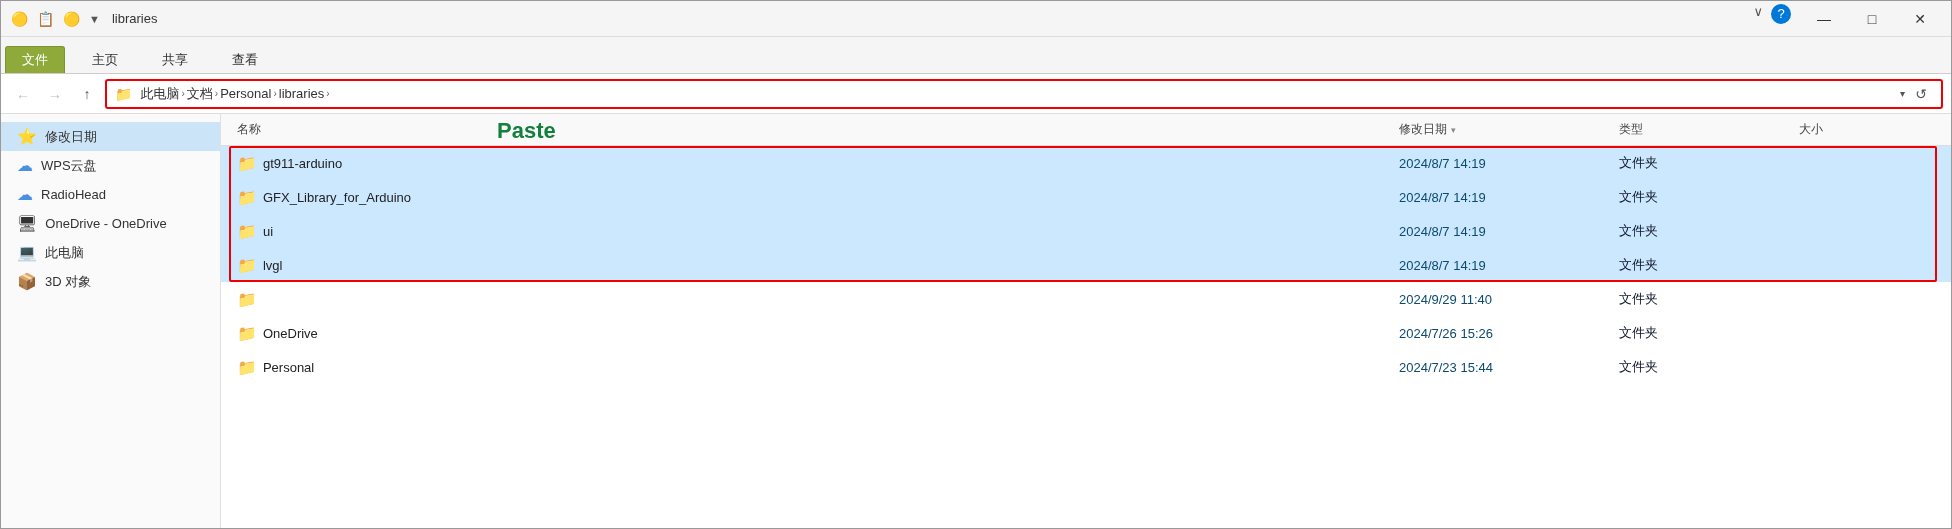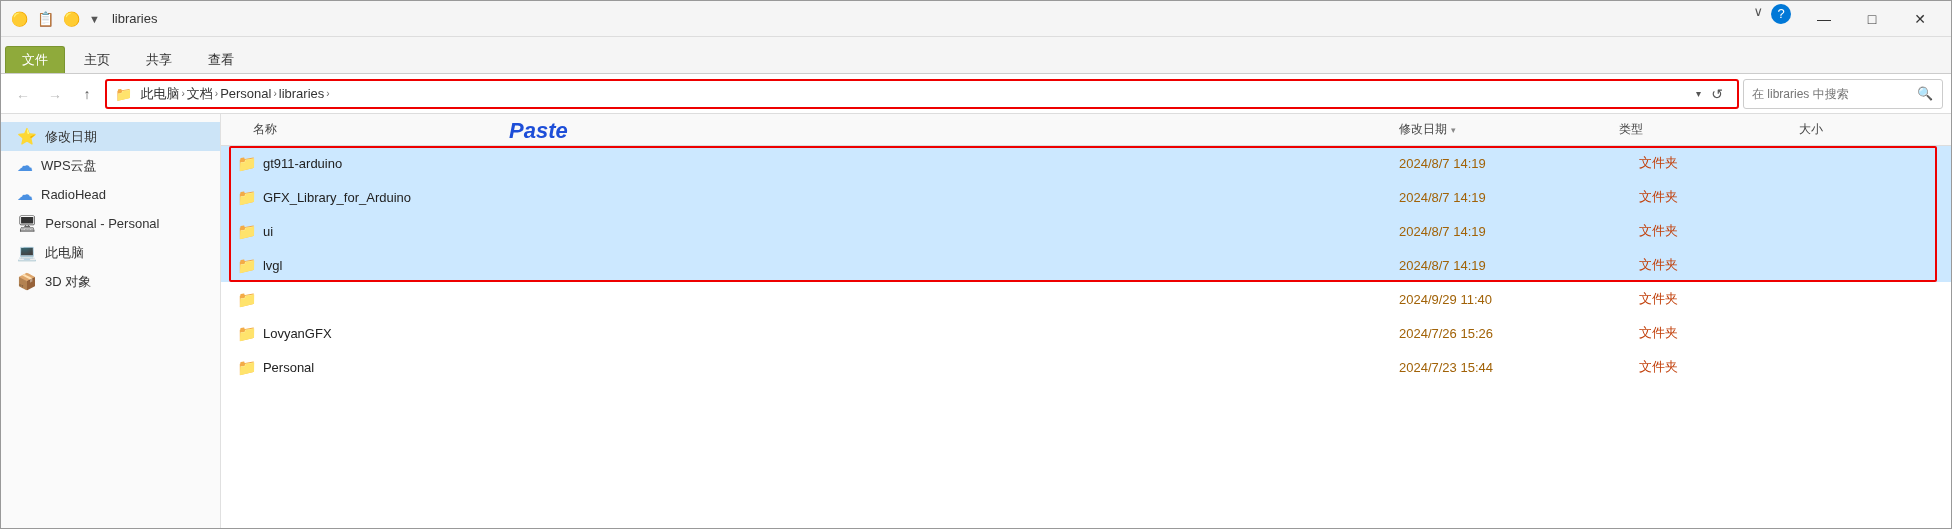--- a/index.html
+++ b/index.html
@@ -74,21 +74,21 @@
     .ribbon {
       background: #f5f5f5;
       border-bottom: 1px solid #ccc;
       flex-shrink: 0;
     }
     .ribbon-tabs {
       display: flex;
       align-items: flex-end;
       padding: 0 4px;
       height: 36px;
-      gap: 2px;
+      gap: 10px;
     }
     .ribbon-tab {
       padding: 4px 16px;
       font-size: 13px;
       cursor: pointer;
       border: 1px solid transparent;
       border-bottom: none;
       background: transparent;
       border-radius: 3px 3px 0 0;
       color: #333;
@@ -237,36 +237,35 @@
       display: flex;
       flex-direction: column;
       overflow: hidden;
       position: relative;
     }
 
     
     .paste-label {
       position: absolute;
       top: 4px;
-      left: 288px;
-      color: #1d4ed8;
+      left: 276px;
+      color: #15803d;
       font-size: 22px;
       font-weight: bold;
       z-index: 10;
       pointer-events: none;
-      font-style: italic;
     }
 
     
     .file-list-header {
       display: grid;
       grid-template-columns: 1fr 220px 180px 120px 40px;
       height: 32px;
       align-items: center;
-      padding: 0 0 0 24px;
+      padding: 0 0 0 8px;
       border-bottom: 1px solid #ddd;
       background: #f9f9f9;
       flex-shrink: 0;
       text-align: center;
     }
     .col-header {
       font-size: 12px;
       color: #444;
       padding: 0 8px;
       display: flex;
@@ -302,22 +301,22 @@
       text-overflow: ellipsis;
       display: flex;
       align-items: center;
       gap: 6px;
     }
     .file-cell .folder-icon {
       color: #f5c542;
       font-size: 16px;
       flex-shrink: 0;
     }
-    .file-cell.date { color: #a16207; }
-    .file-cell.type { color: #c2410c; margin-left: 20px; }
+    .file-cell.date { color: #0c4a6e; }
+    .file-cell.type { color: #0f172a; }
     .file-cell.size { color: #444; }
 
     
     .address-highlight {
       border: 2px solid #e00 !important;
       border-radius: 3px;
     }
 
     
     .file-list-body::-webkit-scrollbar { width: 14px; }
@@ -369,44 +368,40 @@
         <span class="address-arrow">›</span>
         <span class="address-segment">Personal</span>
         <span class="address-arrow">›</span>
         <span class="address-segment">libraries</span>
         <span class="address-arrow">›</span>
       </div>
       <span class="address-bar-dropdown">▾</span>
       <span class="address-bar-refresh">↺</span>
     </div>
 
-    <div class="search-bar">
-      <input type="text" placeholder="在 libraries 中搜索" style="">
-      <span class="search-icon-btn">🔍</span>
-    </div>
   </div>
 
   <div class="main-content">
 
     <div class="sidebar">
       <div class="sidebar-item active">
         <span class="item-icon">⭐</span>
         <span>修改日期</span>
       </div>
       <div class="sidebar-item">
         <span class="item-icon" style="color:#4a90e2;">☁</span>
         <span>WPS云盘</span>
       </div>
       <div class="sidebar-item">
         <span class="item-icon" style="color:#4a90e2;">☁</span>
         <span>RadioHead</span>
       </div>
       <div class="sidebar-item">
         <span class="item-icon">🖥</span>
-        <span>Personal - Personal</span>
+        <span>OneDrive - OneDrive</span>
       </div>
       <div class="sidebar-item">
         <span class="item-icon">💻</span>
         <span>此电脑</span>
       </div>
       <div class="sidebar-item">
         <span class="item-icon">📦</span>
         <span>3D 对象</span>
       </div>
     </div>
@@ -483,21 +478,21 @@
             <span class="folder-icon">📁</span>
           </div>
           <div class="file-cell date">2024/9/29 11:40</div>
           <div class="file-cell type">文件夹</div>
           <div class="file-cell size"></div>
         </div>
 
         <div class="file-row">
           <div class="file-cell">
             <span class="folder-icon">📁</span>
-            <span>LovyanGFX</span>
+            <span>OneDrive</span>
           </div>
           <div class="file-cell date">2024/7/26 15:26</div>
           <div class="file-cell type">文件夹</div>
           <div class="file-cell size"></div>
         </div>
 
         <div class="file-row">
           <div class="file-cell">
             <span class="folder-icon">📁</span>
             <span>Personal</span>

